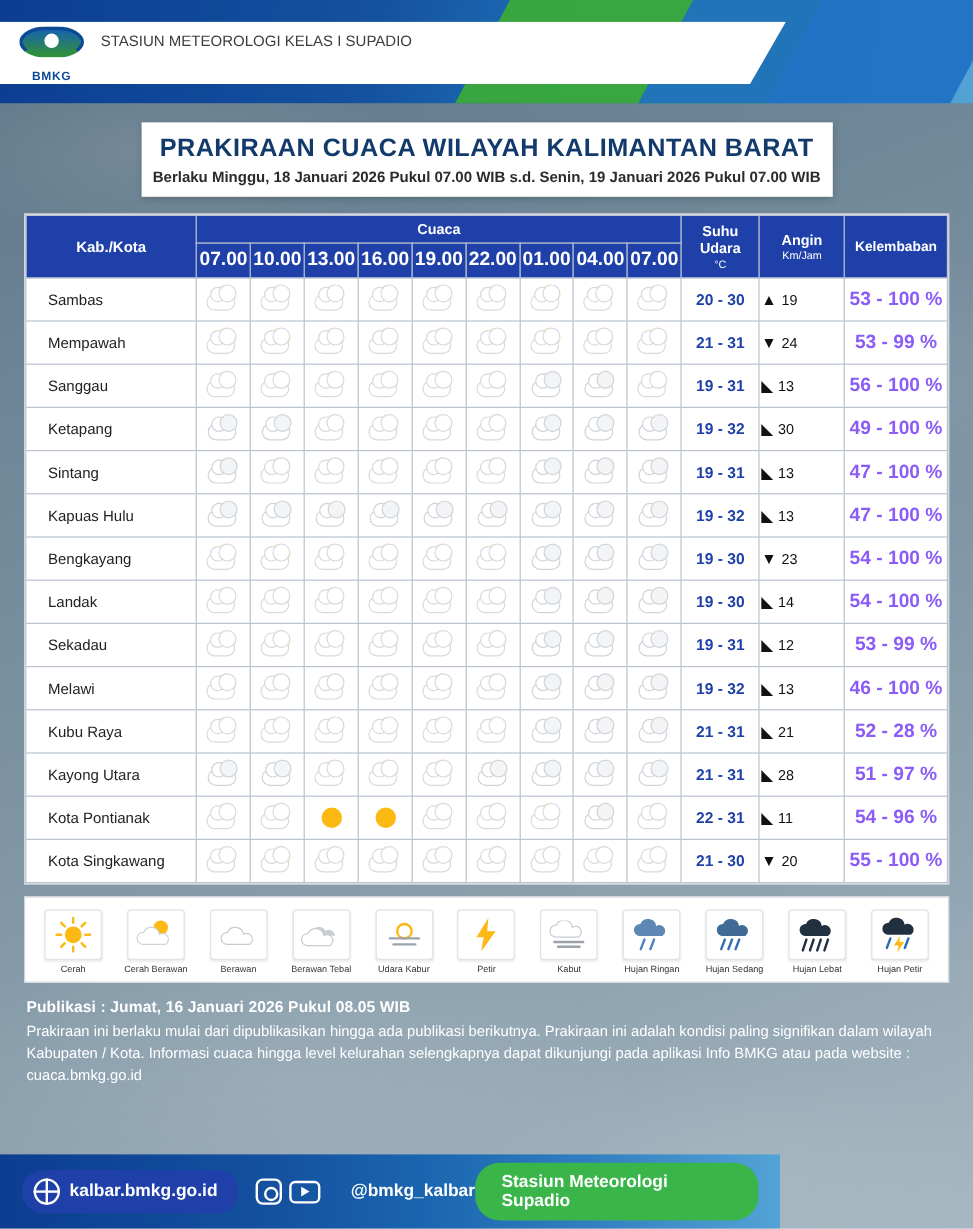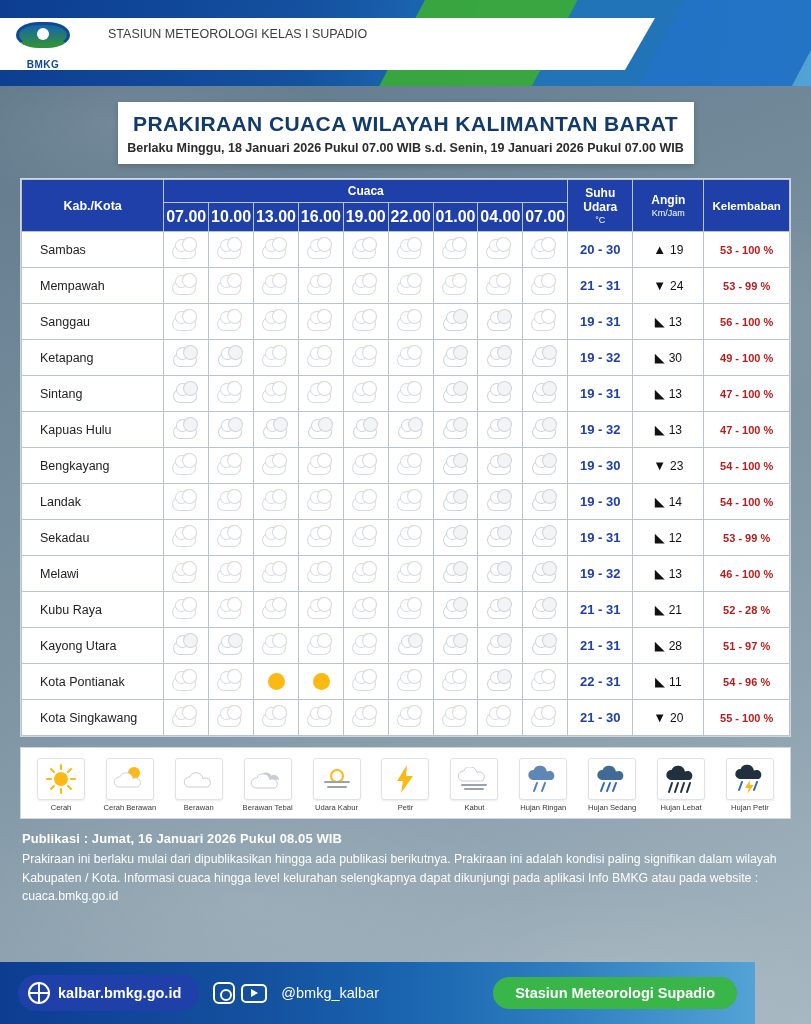--- a/index.html
+++ b/index.html
@@ -66,21 +66,21 @@
     border-bottom-color:#2f8f3f;
     background: linear-gradient(180deg,#1863ad 0%, #2f8f3f 100%);
   }
   .logo .mark .dot{
     position:absolute; left:21px; top:8px; width:12px;height:12px;border-radius:50%;
     background:#fff;
   }
   .logo .txt{ font-size:10px; font-weight:bold; color:#0d4a96; letter-spacing:.5px; margin-top:19px;}
   .hdr-text{ position:absolute; left:84px; top:24px; z-index:6;}
   .hdr-text .l1{ font-size:13.5px; font-weight:bold; color:#123a6b; letter-spacing:.2px;}
-  .hdr-text .l2{ font-size:12.5px; color:#3d3d3d; margin-top:3px;margin-left:24px;}
+  .hdr-text .l2{ font-size:12.5px; color:#3d3d3d; margin-top:3px;}
 
   
   .titleband{
     position:relative;
     margin:16px auto 0 auto;
     width:576px; height:62px;
     background:#ffffff;
     box-shadow:0 2px 6px rgba(0,0,0,.2);
     display:flex; flex-direction:column; align-items:center; justify-content:center;
   }
@@ -109,22 +109,22 @@
   thead th.kab{ width:144px; font-size:12.5px;}
   thead th.hour{ font-size:16px; font-weight:bold; padding:5px 0; width:45px;}
   thead th.suhu{ width:66px;}
   thead th.angin{ width:72px;}
   thead th.lembab{ width:86px; font-size:11.5px;}
   thead th .unit{ display:block; font-size:9px; font-weight:normal; margin-top:1px;}
   tbody td{ height:36px; background:#fff; }
   td.kota{ padding-left:18px; font-size:12.5px; color:#222; }
   td.icon{ text-align:center; padding:0; }
   td.suhu{ text-align:center; font-size:13px; color:#1e40a8; font-weight:bold;}
-  td.angin{ text-align:center; font-size:12px; color:#111;margin-left:33px; }
-  td.lembab{ text-align:center; font-size:11px; color:#b91c1c; font-weight:bold;}
+  td.angin{ font-size:12px; color:#111;margin-left:33px; }
+  td.lembab{ text-align:center; font-size:16px; color:#8b5cf6; font-weight:bold;}
   .arrow{ display:inline-block; margin-right:4px; font-size:13px; }
 
   
   .wi{ display:inline-block; width:30px; height:24px; position:relative; vertical-align:middle;}
   .wi .sun{
     position:absolute; border-radius:50%;
   }
   
   .wi-cb .sun{ width:13px;height:13px; background:#fdc325; left:11px; top:1px; box-shadow:0 0 0 2px rgba(253,195,37,.35);}
   .wi-cb .cloud{
@@ -165,40 +165,40 @@
   
   .pub{
     margin:12px 22px 0 22px;
     color:#ffffff;
   }
   .pub .head{ font-size:13px; font-weight:bold; letter-spacing:.1px;}
   .pub .body{ font-size:12.3px; line-height:1.5; margin-top:4px; }
 
   
   .footbar{
-    position:absolute; left:0; bottom:0; width:755px; height:62px;
+    position:absolute; left:0; bottom:0; width:650px; height:62px;
     background: linear-gradient(90deg,#0c3d91 0%,#14519f 35%,#1b66b0 55%,#2f7fc0 75%,#53a3d6 100%);
     display:flex; align-items:center; padding:0 18px;
   }
   .pill{
     display:flex;align-items:center; gap:8px;
     background:#1e40a8; color:#fff; border-radius:20px; padding:7px 18px 7px 10px;
     font-size:14.5px; font-weight:bold;
   }
   .globe{
     width:22px;height:22px;border-radius:50%;border:2px solid #fff;position:relative;display:inline-block;
   }
   .globe:before{content:"";position:absolute;left:8px;top:-2px;width:2px;height:22px;background:#fff;}
   .globe:after{content:"";position:absolute;left:-2px;top:8px;width:22px;height:2px;background:#fff;}
   .socials{ display:flex; align-items:center; gap:6px; margin-left:14px;}
   .ig{ width:22px;height:22px;border:2px solid #fff;border-radius:6px;position:relative;}
   .ig:before{content:"";position:absolute;left:5px;top:5px;width:8px;height:8px;border:2px solid #fff;border-radius:50%;}
   .yt{ width:26px;height:19px;border:2px solid #fff;border-radius:5px;position:relative;}
   .yt:before{content:"";position:absolute;left:8px;top:3px;border-left:7px solid #fff;border-top:4px solid transparent;border-bottom:4px solid transparent;}
-  .handle{ color:#fff; font-size:14.5px; font-weight:normal; margin-left:8px;}
+  .handle{ color:#fff; font-size:14.5px; font-weight:bold; margin-left:19px;}
   .greenpill{
     margin-left:auto;
     background:#39b54a; color:#fff; border-radius:20px; padding:8px 22px;
     font-size:14.5px; font-weight:bold;
   }
 </style>
 </head>
 <body>
 
 <div class="page">

